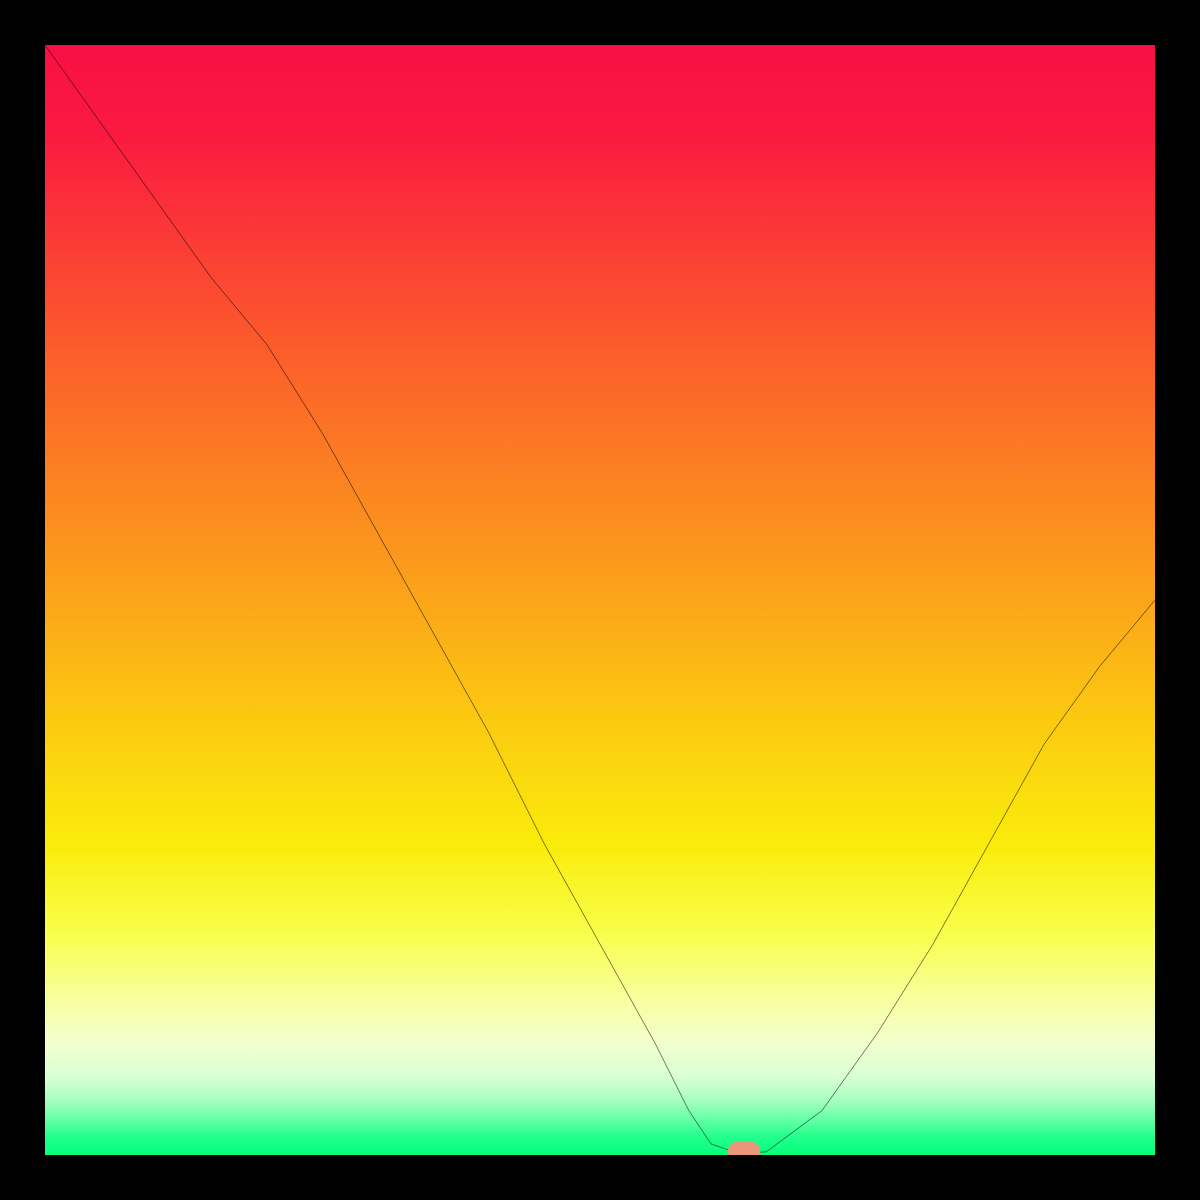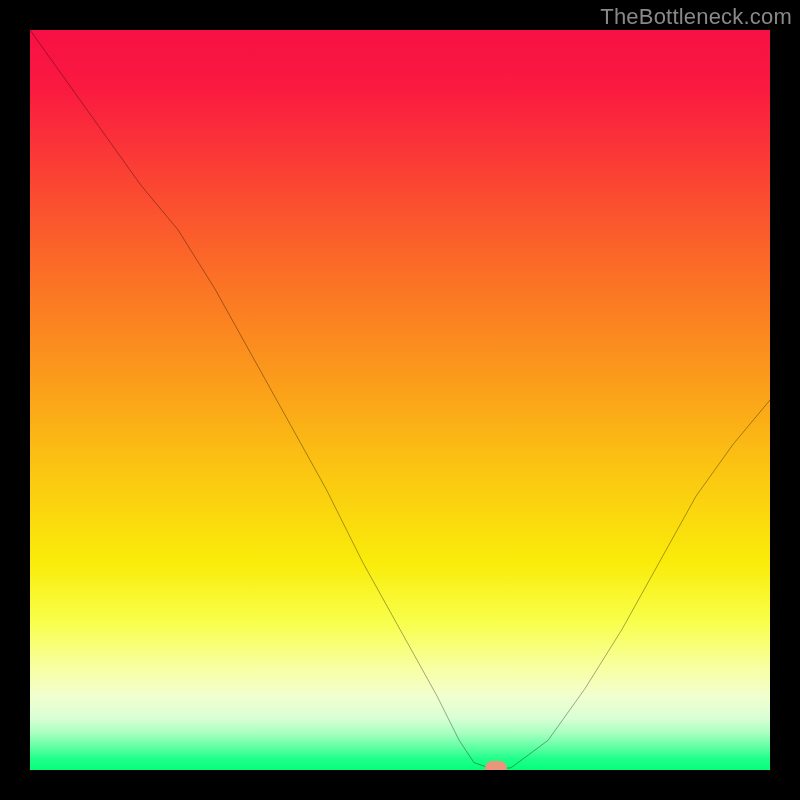--- a/index.html
+++ b/index.html
@@ -26,21 +26,20 @@
           #04ff7c 100%);}
   .curve{position:absolute;inset:0}
   .curve svg{width:100%;height:100%;display:block}
   .marker{position:absolute;width:22px;height:14px;border-radius:7px;background:#e9967a;
           transform:translate(-50%,-50%)}
 </style>
 </head>
 <body>
 <div class="outer">
 
-  <div class="watermark">TheBottleneck.com</div>
 
   <div class="plot">
     <div class="grad"></div>
 
     <div class="curve">
       <svg viewBox="0 0 100 100" preserveAspectRatio="none">
         <path fill="none" stroke="#000" stroke-width="0.35" vector-effect="non-scaling-stroke" d="M0.00 0.00 L5.00 7.00 L10.00 14.00 L15.00 21.00 L20.00 27.00 L25.00 35.00 L30.00 44.00 L35.00 53.00 L40.00 62.00 L45.00 72.00 L50.00 81.00 L55.00 90.00 L58.00 96.00 L60.00 99.00 L62.00 99.70 L64.00 99.80 L65.00 99.70 L70.00 96.00 L75.00 89.00 L80.00 81.00 L85.00 72.00 L90.00 63.00 L95.00 56.00 L100.00 50.00"></path>
       </svg>
     </div>
 

